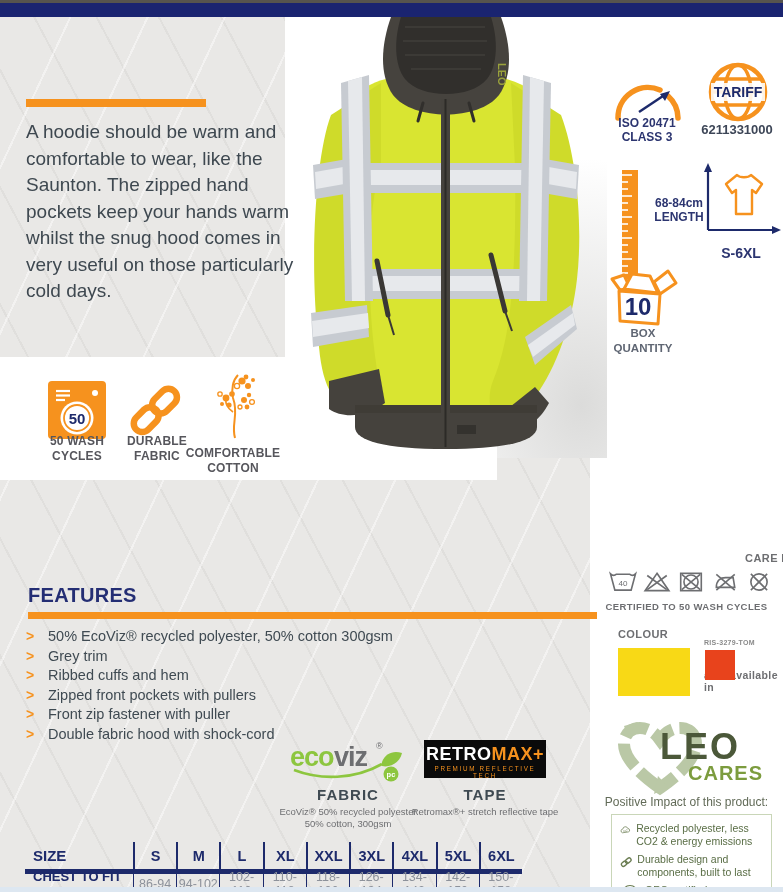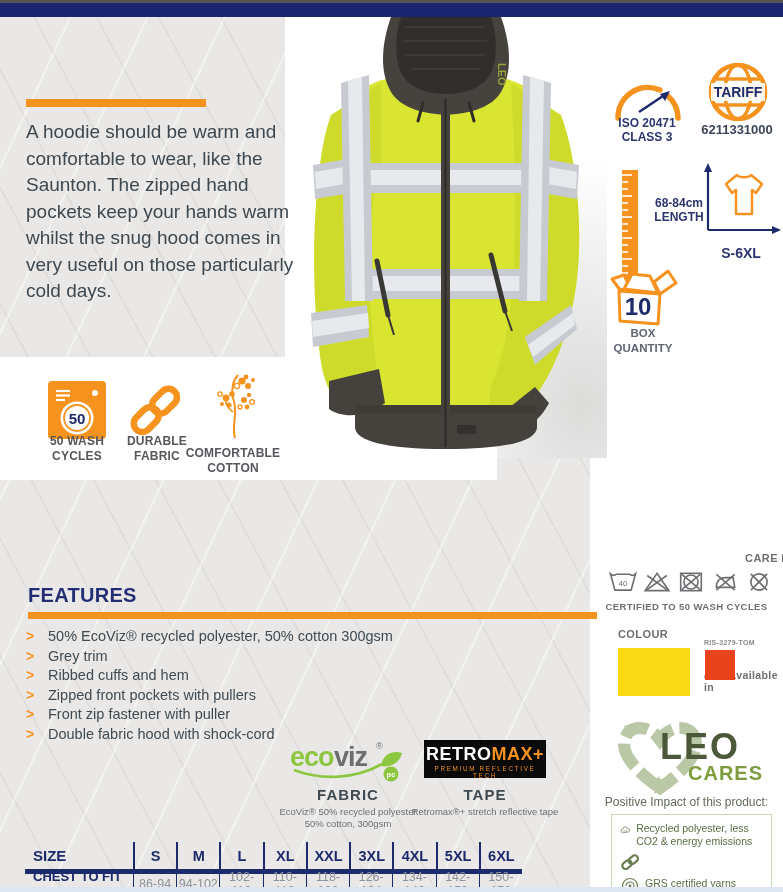--- a/index.html
+++ b/index.html
@@ -335,20 +335,21 @@
       </svg>
       <div class="impact-text">Recycled polyester, less CO2 &amp; energy emissions</div>
     </div>
     <div class="impact-row">
       <svg width="20" height="18" viewBox="0 0 20 18" stroke="#6b7d52" stroke-width="2.2" fill="none">
         <g transform="rotate(-38 10 9)">
             <rect x="1" y="6" width="10" height="6.5" rx="3.2"></rect>
             <rect x="9" y="6" width="10" height="6.5" rx="3.2"></rect>
           </g>
       </svg>
+      <div class="impact-text">Durable design and components, built to last</div>
     </div>
     <div class="impact-row">
       <svg width="20" height="18" viewBox="0 0 20 18" stroke="#6b7d52" stroke-width="1.2" fill="none">
         <circle cx="10" cy="9" r="7.5"></circle>
           <path d="M6 9 a4 4 0 1 1 4 4"></path>
           <circle cx="10" cy="9" r="1.4" fill="#6b7d52" stroke="none"></circle>
       </svg>
       <div class="impact-text">GRS certified yarns</div>
     </div>
   </div>

